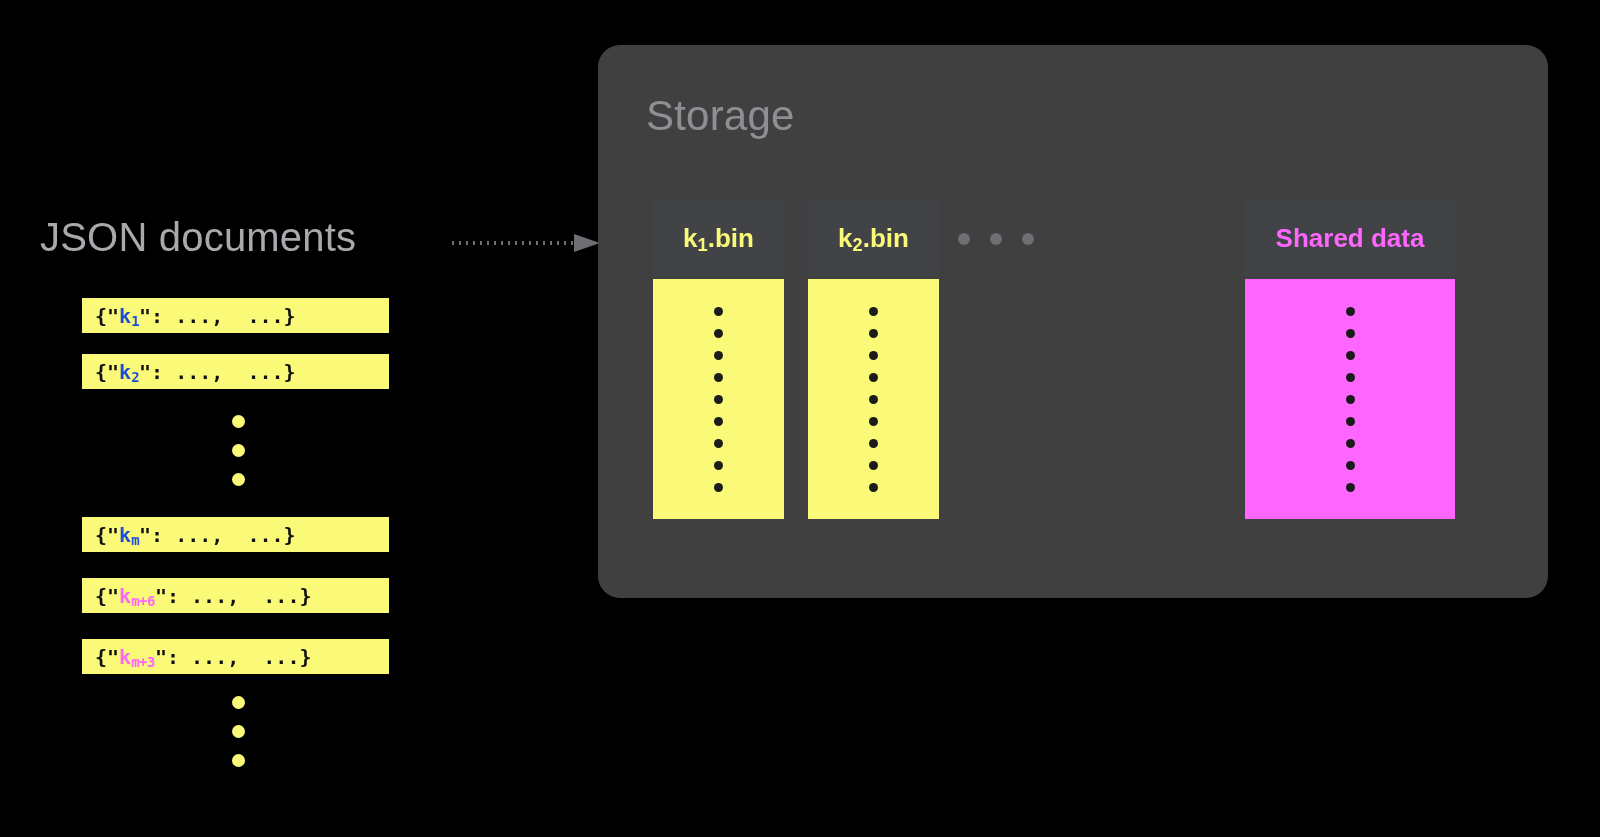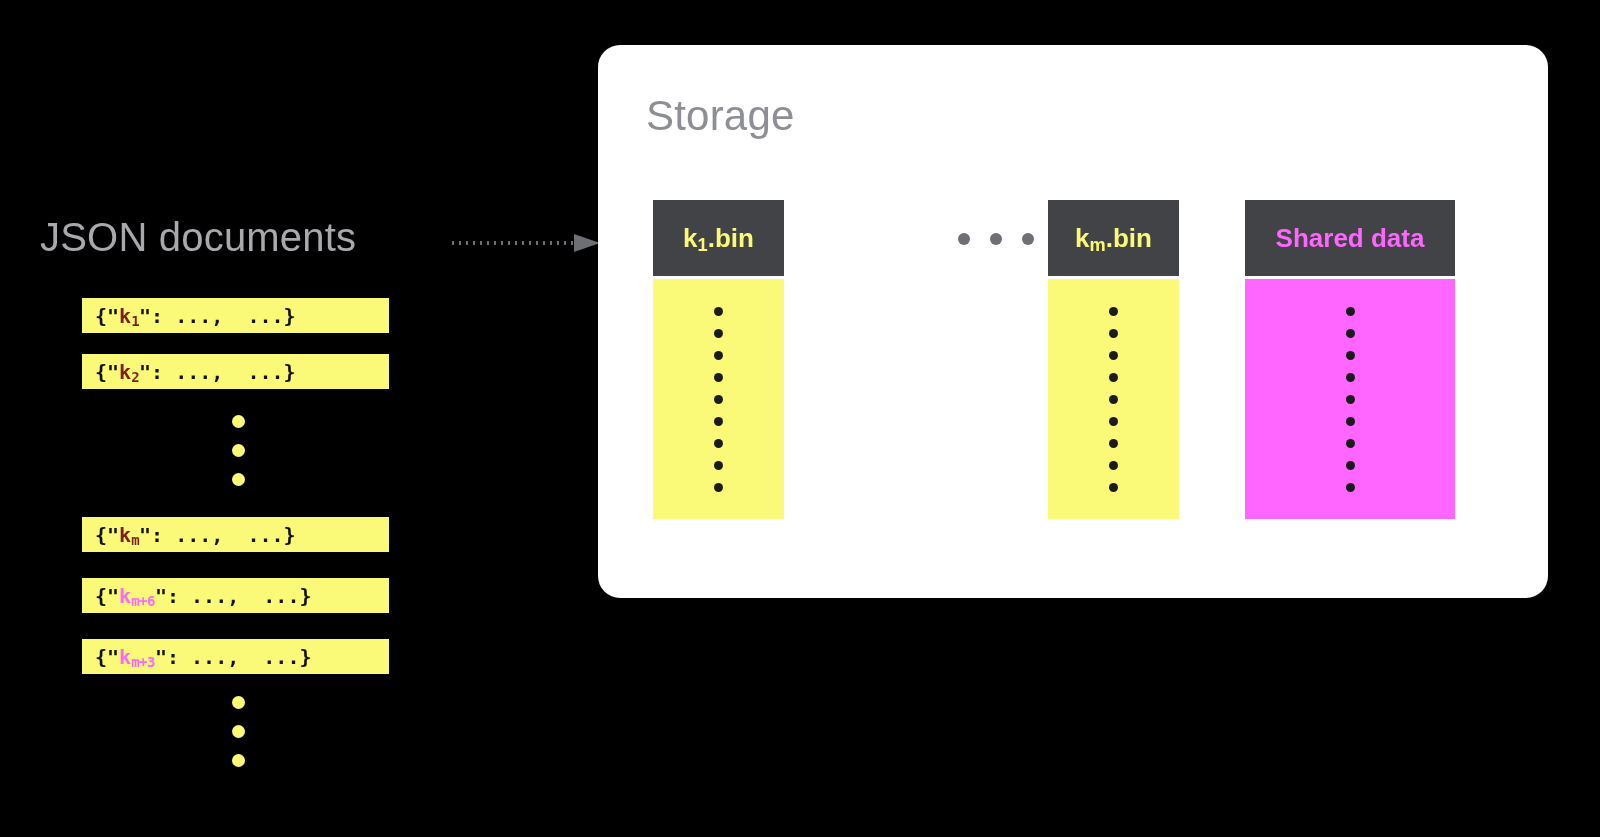--- a/index.html
+++ b/index.html
@@ -60,21 +60,21 @@
 
   .doc-code {
     font-family: "DejaVu Sans Mono", monospace;
     font-size: 20px;
     font-weight: 700;
     color: #111111;
     white-space: pre;
     line-height: 1;
     letter-spacing: 0px;
   }
-  .doc-code .k { color: #7f1d1d; }
+  .doc-code .k { color: #1d4ed8; }
   .doc-code .k.pink { color: #ff66ff; }
   .doc-code sub {
     font-size: 0.70em;
     vertical-align: baseline;
     position: relative;
     top: 0.22em;
     letter-spacing: -0.5px;
   }
 
   
@@ -103,21 +103,21 @@
     height: 20px;
   }
 
   
   #storage-panel {
     position: absolute;
     left: 598px;
     top: 45px;
     width: 950px;
     height: 553px;
-    background: #ffffff;
+    background: #404040;
     border-radius: 22px;
   }
 
   #storage-title {
     position: absolute;
     left: 48px;
     top: 47px;
     font-size: 42px;
     font-weight: 400;
     color: #8d8f94;
@@ -259,23 +259,23 @@
             <span></span>
             <span></span>
             <span></span>
             <span></span>
             <span></span>
             <span></span>
             <span></span>
             <span></span>
           </div>
         </div>
-        <div class="bin" style="left: 395px; width: 131px;">
+        <div class="bin" style="left: 155px; width: 131px;">
           <div class="bin-header">
-            <div class="bin-header-label yellow">k<sub>m</sub>.bin</div>
+            <div class="bin-header-label yellow">k<sub>2</sub>.bin</div>
           </div>
           <div class="bin-body yellow">
             <span></span>
             <span></span>
             <span></span>
             <span></span>
             <span></span>
             <span></span>
             <span></span>
             <span></span>

